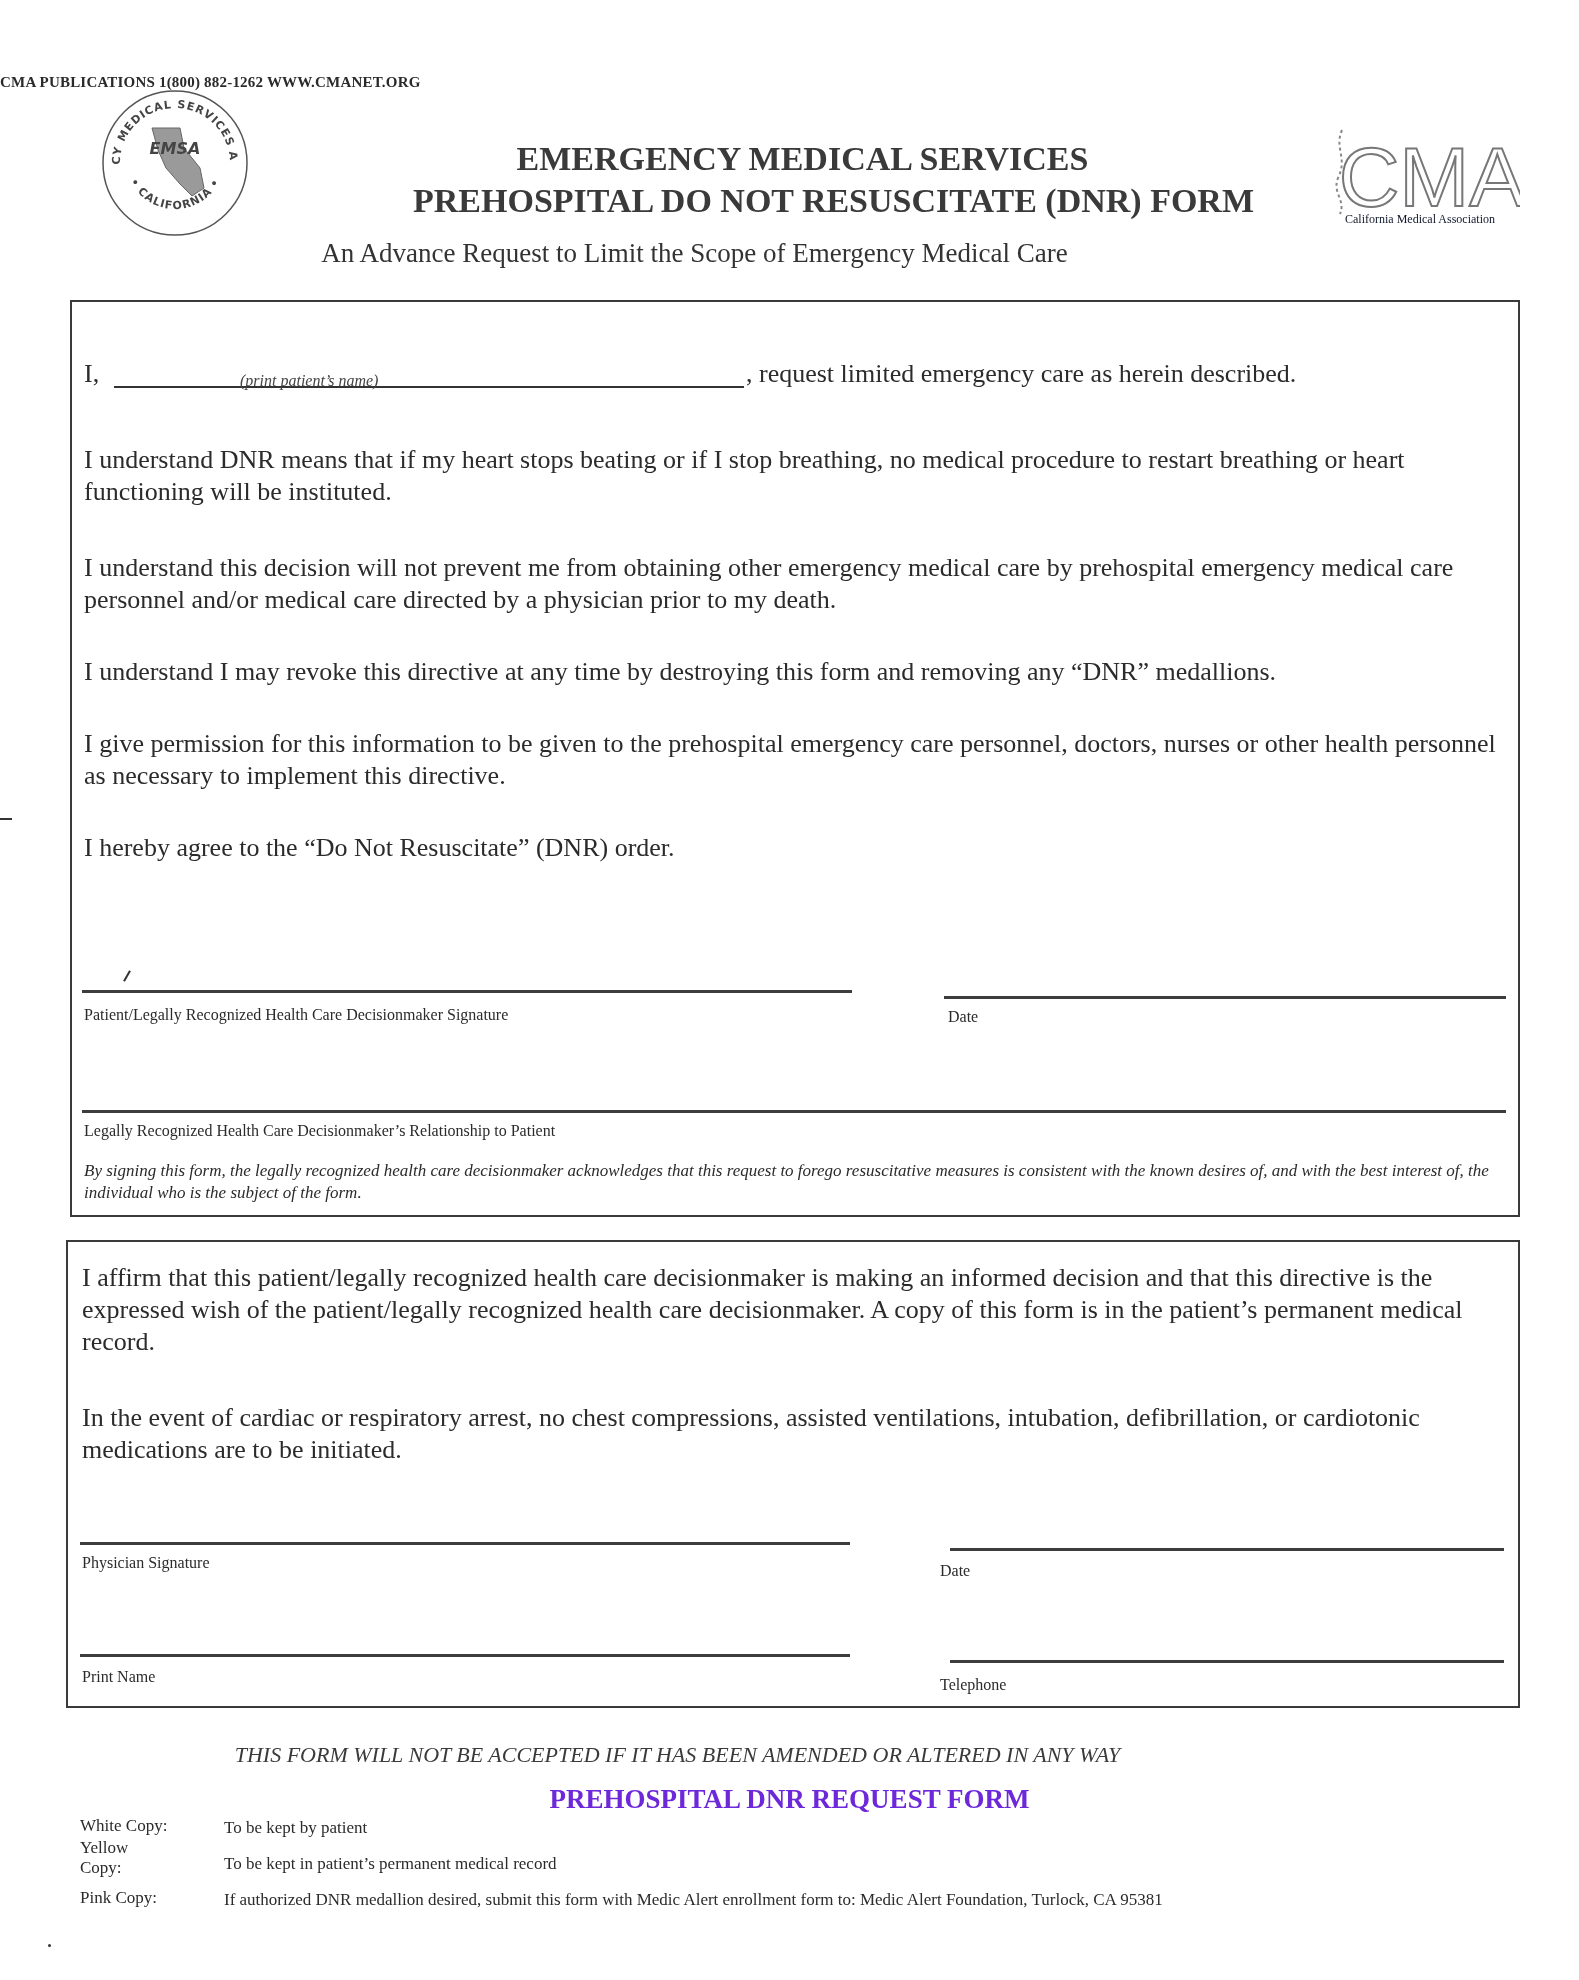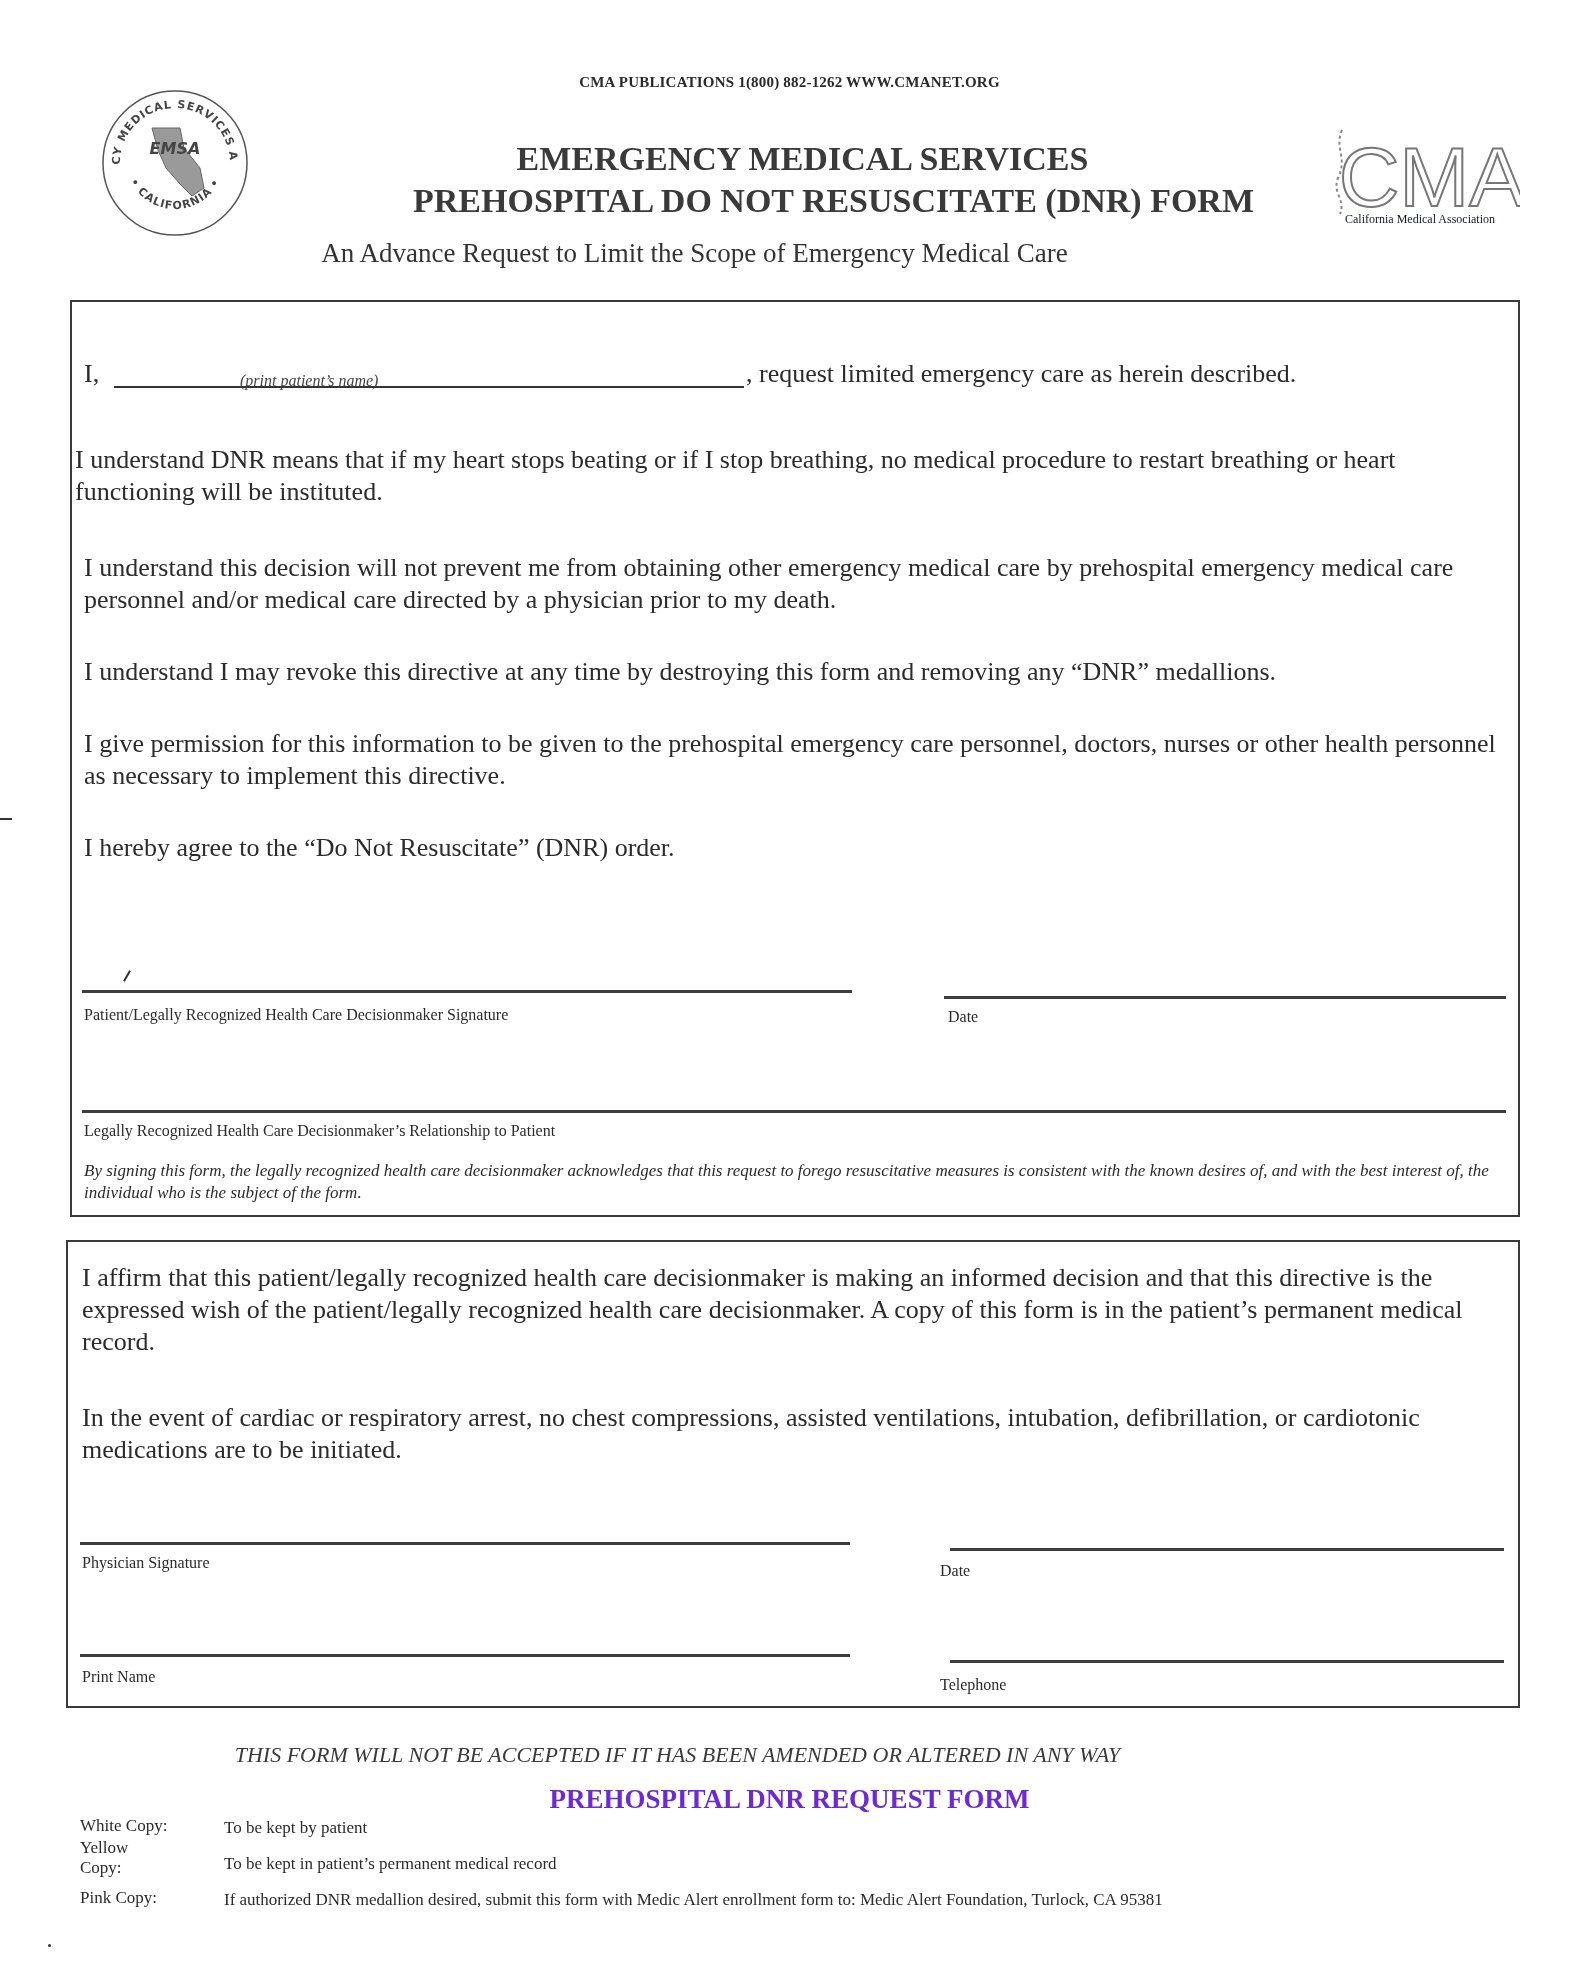--- a/index.html
+++ b/index.html
@@ -1,19 +1,19 @@
 <!DOCTYPE html>
 <html><head>
 <meta charset="utf-8">
 <style>
   html, body { margin: 0; padding: 0; background: #ffffff; }
   body { width: 1579px; height: 1980px; position: relative; overflow: hidden;
          font-family: "Liberation Serif", "DejaVu Serif", serif; color: #2a2a2a; }
   .abs { position: absolute; }
-  .pub { left: 0; width: 1579px; top: 74px; text-align: center; font-size: 15px; font-weight: bold; letter-spacing: 0.2px; }
+  .pub { left: 0; width: 1579px; top: 74px; text-align: left; font-size: 15px; font-weight: bold; letter-spacing: 0.2px; }
   .title { left: 0; width: 1579px; text-align: center; font-weight: bold; font-size: 34px; color: #3a3a3a; }
   .t1 { top: 140px; margin-left: 13px; }
   .t2 { top: 182px; margin-left: 44px; }
   .subtitle { left: 0; width: 1389px; top: 238px; text-align: center; font-size: 27px; color: #333; }
 
   .seal { left: 100px; top: 88px; width: 150px; height: 150px; }
   .cma { left: 1320px; top: 118px; width: 200px; height: 110px; }
   .cma-cap { left: 1320px; top: 212px; width: 200px; text-align: center; font-size: 12px; color: #0f172a; }
 
   .box { border: 2px solid #3a3a3a; box-sizing: border-box; }
@@ -63,21 +63,21 @@
 </svg>
 <div class="abs cma-cap">California Medical Association</div>
 
 <div class="abs box box1"></div>
 
 <div class="abs para" style="left:84px; top:358px;">I,</div>
 <div class="abs" style="left:114px; top:386px; width:630px; height:2px; background:#333;"><span></span></div>
 <div class="abs para" style="left:746px; top:358px;">, request limited emergency care as herein described.</div>
 <div class="abs small-it" style="left:240px; top:372px;text-align:right;">(print patient’s name)</div>
 
-<div class="abs para" style="left:75px; top:444px; width:1420px;">I understand DNR means that if my heart stops beating or if I stop breathing, no medical procedure to restart breathing or heart functioning will be instituted.</div>
+<div class="abs para" style="left:84px; top:444px; width:1420px;">I understand DNR means that if my heart stops beating or if I stop breathing, no medical procedure to restart breathing or heart functioning will be instituted.</div>
 <div class="abs para" style="left:84px; top:552px; width:1420px;">I understand this decision will not prevent me from obtaining other emergency medical care by prehospital emergency medical care personnel and/or medical care directed by a physician prior to my death.</div>
 <div class="abs para" style="left:84px; top:656px; width:1440px;">I understand I may revoke this directive at any time by destroying this form and removing any “DNR” medallions.</div>
 <div class="abs para" style="left:84px; top:728px; width:1420px;">I give permission for this information to be given to the prehospital emergency care personnel, doctors, nurses or other health personnel as necessary to implement this directive.</div>
 <div class="abs para" style="left:84px; top:832px;">I hereby agree to the “Do Not Resuscitate” (DNR) order.</div>
 
 <div class="abs" style="left:126px; top:970px; width:2px; height:12px; background:#333; transform:rotate(30deg);"></div>
 <div class="abs line" style="left:82px; top:990px; width:770px;"><span></span></div>
 <div class="abs label" style="left:84px; top:1006px;">Patient/Legally Recognized Health Care Decisionmaker Signature</div>
 <div class="abs line" style="left:944px; top:996px; width:562px;"><span></span></div>
 <div class="abs label" style="left:948px; top:1008px;">Date</div>

